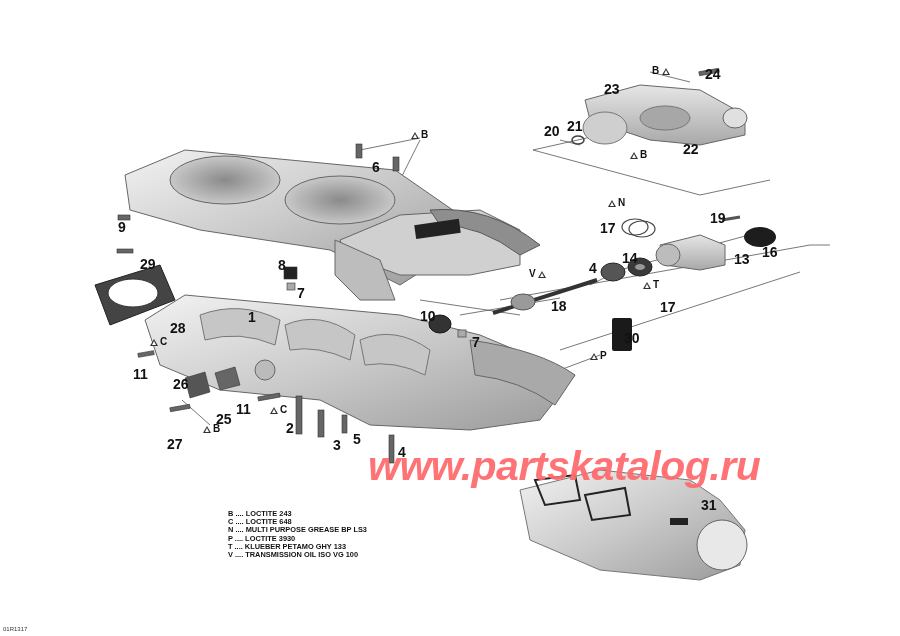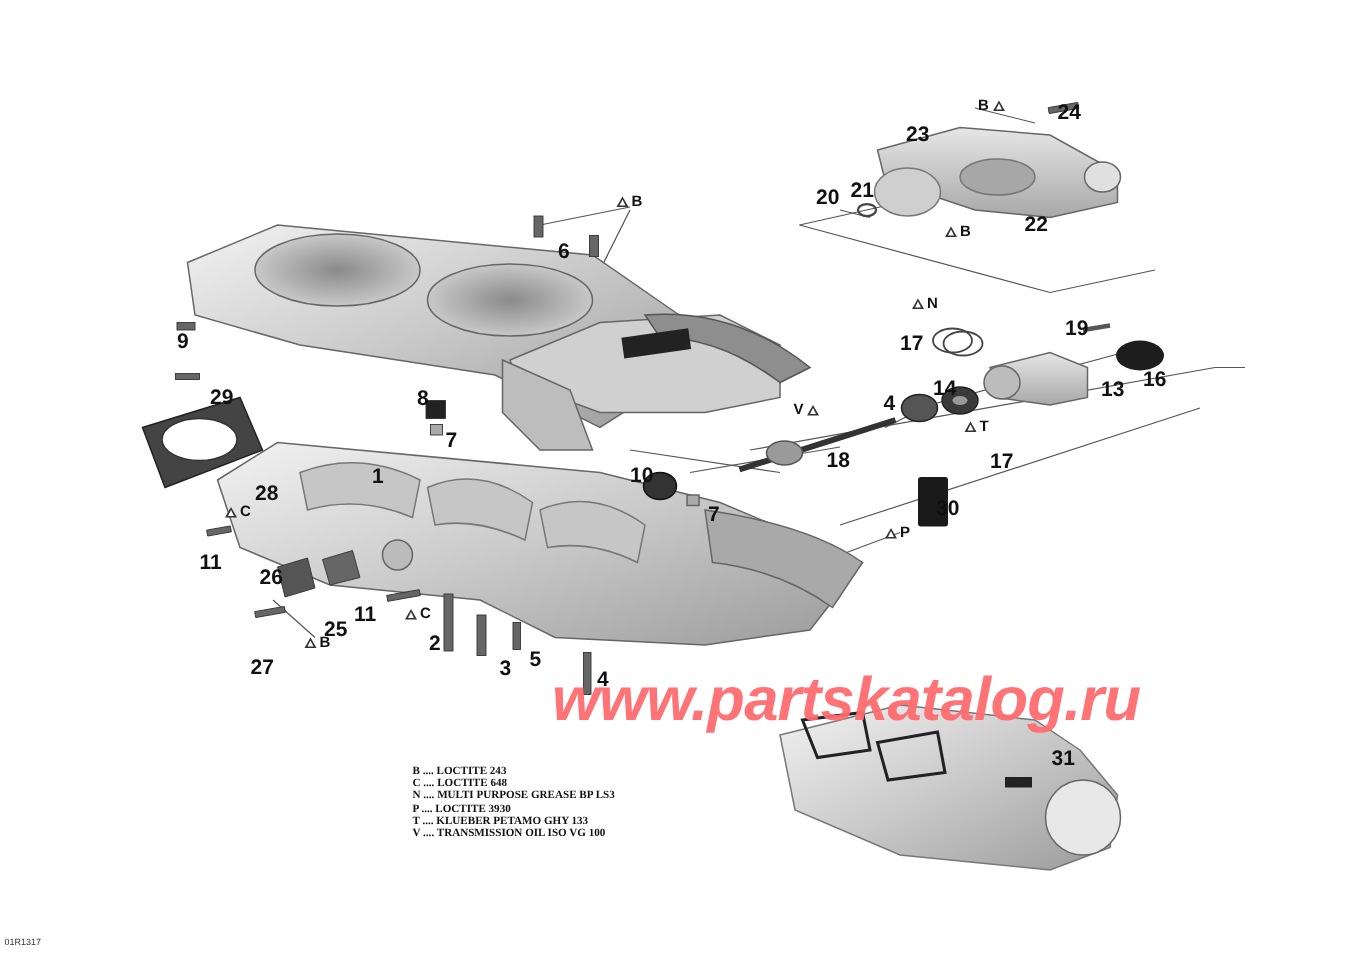--- a/index.html
+++ b/index.html
@@ -8,21 +8,21 @@
     .callout {
       position: absolute; font-family: "Liberation Sans", sans-serif; font-weight: bold;
       font-size: 14px; color: #111; line-height: 1; white-space: nowrap; cursor: pointer;
     }
     .tag {
       position: absolute; font-family: "Liberation Sans", sans-serif; font-weight: bold;
       font-size: 10px; color: #111; line-height: 1; white-space: nowrap;
     }
     .tag .tri { display: inline-block; width: 0; height: 0; border-left: 4px solid transparent; border-right: 4px solid transparent; border-bottom: 7px solid #333; position: relative; margin-right: 2px; vertical-align: -1px; }
     .tag .tri::after { content: ""; position: absolute; left: -2px; top: 2px; border-left: 2px solid transparent; border-right: 2px solid transparent; border-bottom: 4px solid #fff; }
-    #legend { position: absolute; left: 228px; top: 510px; font-family: Liberation Serif, serif; font-weight: bold; font-size: 7.4px; color: #111; line-height: 8.2px; margin-left: 47px; }
+    #legend { position: absolute; left: 228px; top: 510px; font-family: Liberation Sans, sans-serif; font-weight: bold; font-size: 7.4px; color: #111; line-height: 8.2px; }
     #legend .row { white-space: nowrap; }
     #watermark {
       position: absolute; left: 368px; top: 446px; font-family: "Liberation Sans", sans-serif;
       font-weight: bold; font-style: italic; font-size: 41px; color: #ff6b6e; letter-spacing: -0.5px;
       line-height: 1; white-space: nowrap; opacity: 0.95;
     }
     #figure-id { position: absolute; left: 3px; top: 626px; font-family: "Liberation Sans", sans-serif; font-size: 6px; color: #333; }
   </style>
 </head>
 <body>

